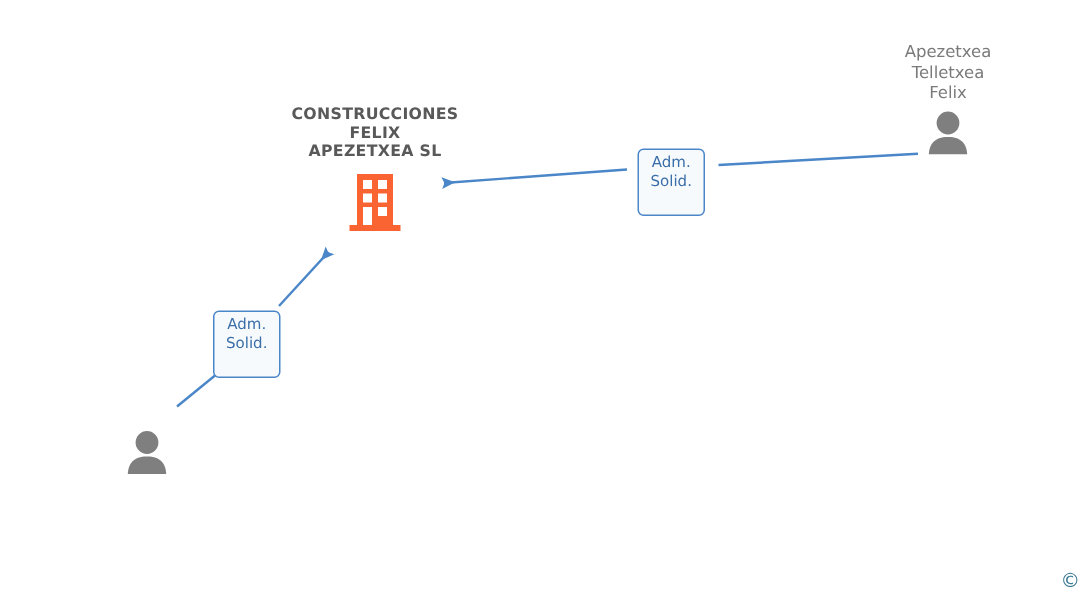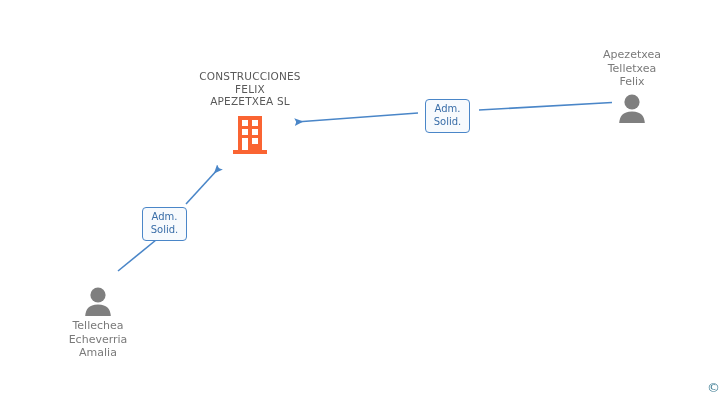--- a/index.html
+++ b/index.html
@@ -30,21 +30,21 @@
     pointer-events: none;
   }
 
   
   .company-node {
     position: absolute;
     text-align: center;
   }
   .company-title {
     font-size: 10.5px;
-    font-weight: normal;
+    font-weight: bold;
     color: #595959;
     line-height: 12.5px;
     letter-spacing: .2px;
     white-space: pre-line;
     text-transform: uppercase;
   }
   .building-icon {
     margin: 6px auto 0 auto;
     display: block;
   }
@@ -75,21 +75,21 @@
   .relation-label {
     position: absolute;
     box-sizing: border-box;
     border: 1.3px solid #4a86c8;
     border-radius: 4px;
     background: #f7fafd;
     color: #3a6ea8;
     font-size: 10px;
     line-height: 12.5px;
     text-align: center;
-    padding: 3px 6px 4px 6px;
+    padding: 3px 6px 15px 6px;
     white-space: pre-line;
     box-shadow: 0 0 0 0 rgba(0,0,0,0);
   }
 
   
   #watermark {
     position: absolute;
     right: 8px;
     bottom: 6px;
     display: flex;
@@ -152,38 +152,35 @@
       <rect x="11" y="6" width="6" height="6" fill="#ffffff"></rect>
       <rect x="21" y="6" width="6" height="6" fill="#ffffff"></rect>
       <rect x="11" y="15" width="6" height="6" fill="#ffffff"></rect>
       <rect x="21" y="15" width="6" height="6" fill="#ffffff"></rect>
       <rect x="21" y="24" width="6" height="6" fill="#ffffff"></rect>
 
       <rect x="11" y="24" width="6" height="12" fill="#ffffff"></rect>
     </svg>
   </div>
 
-  <div class="person-node label-above" style="left:567px; top:28px;margin-top:20px;">
+  <div class="person-node label-above" style="left:567px; top:28px;">
     <div class="person-label">Apezetxea
 Telletxea
 Felix</div>
     <svg class="person-icon" width="34" height="30" viewBox="0 0 34 30" xmlns="http://www.w3.org/2000/svg">
       <circle cx="17" cy="9" r="7.6" fill="#7f7f7f"></circle>
       <path d="M17 18.4 C7.6 18.4 4.6 23.4 4.2 30 L29.8 30 C29.4 23.4 26.4 18.4 17 18.4 Z" fill="#7f7f7f"></path>
     </svg>
   </div>
 
   <div class="person-node" style="left:33px; top:286px;">
     <svg class="person-icon" width="34" height="30" viewBox="0 0 34 30" xmlns="http://www.w3.org/2000/svg">
       <circle cx="17" cy="9" r="7.6" fill="#7f7f7f"></circle>
       <path d="M17 18.4 C7.6 18.4 4.6 23.4 4.2 30 L29.8 30 C29.4 23.4 26.4 18.4 17 18.4 Z" fill="#7f7f7f"></path>
     </svg>
-    <div class="person-label">Tellechea
-Echeverria
-Amalia</div>
   </div>
 
   <div class="relation-label" style="left:425px; top:99px; width:45px;">Adm.
 Solid.</div>
 
   <div class="relation-label" style="left:142px; top:207px; width:45px;">Adm.
 Solid.</div>
 
   <div id="watermark">
     <span class="wm-copy">©</span>

